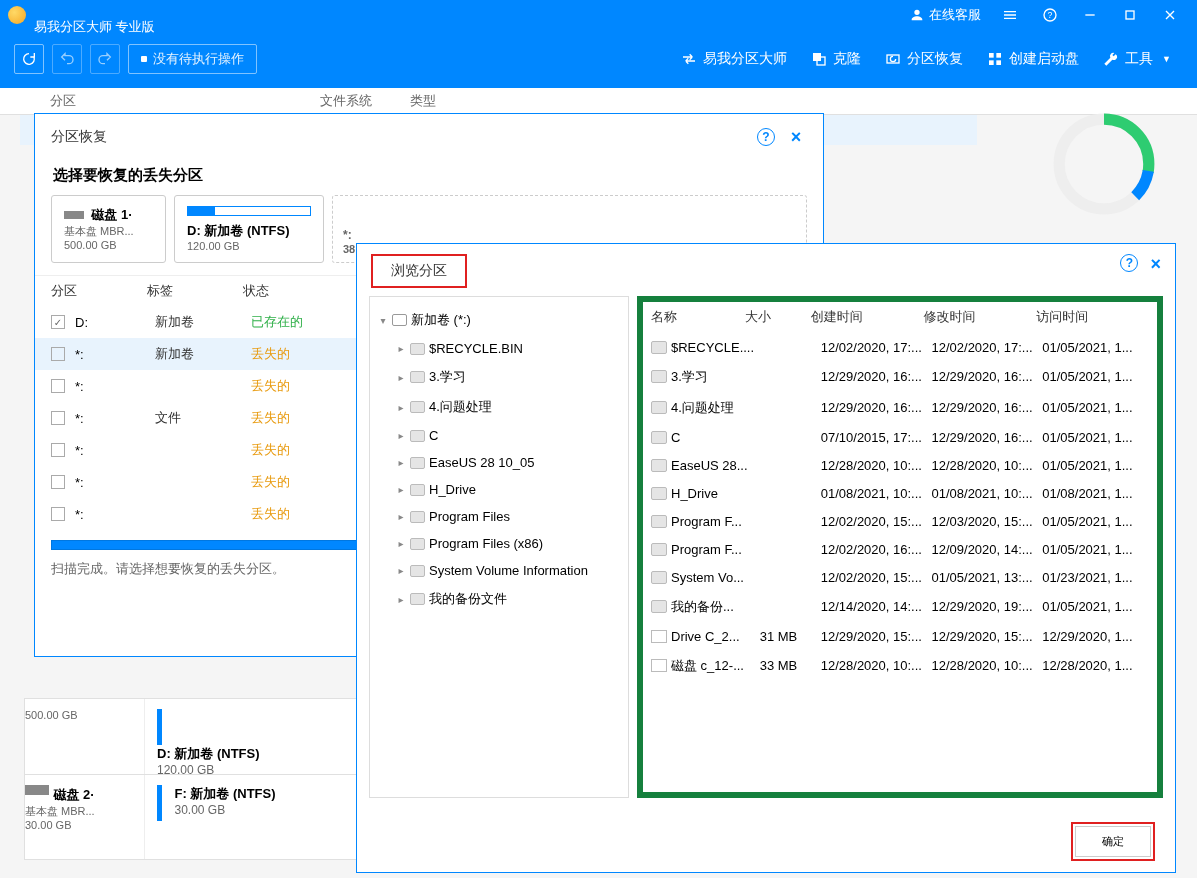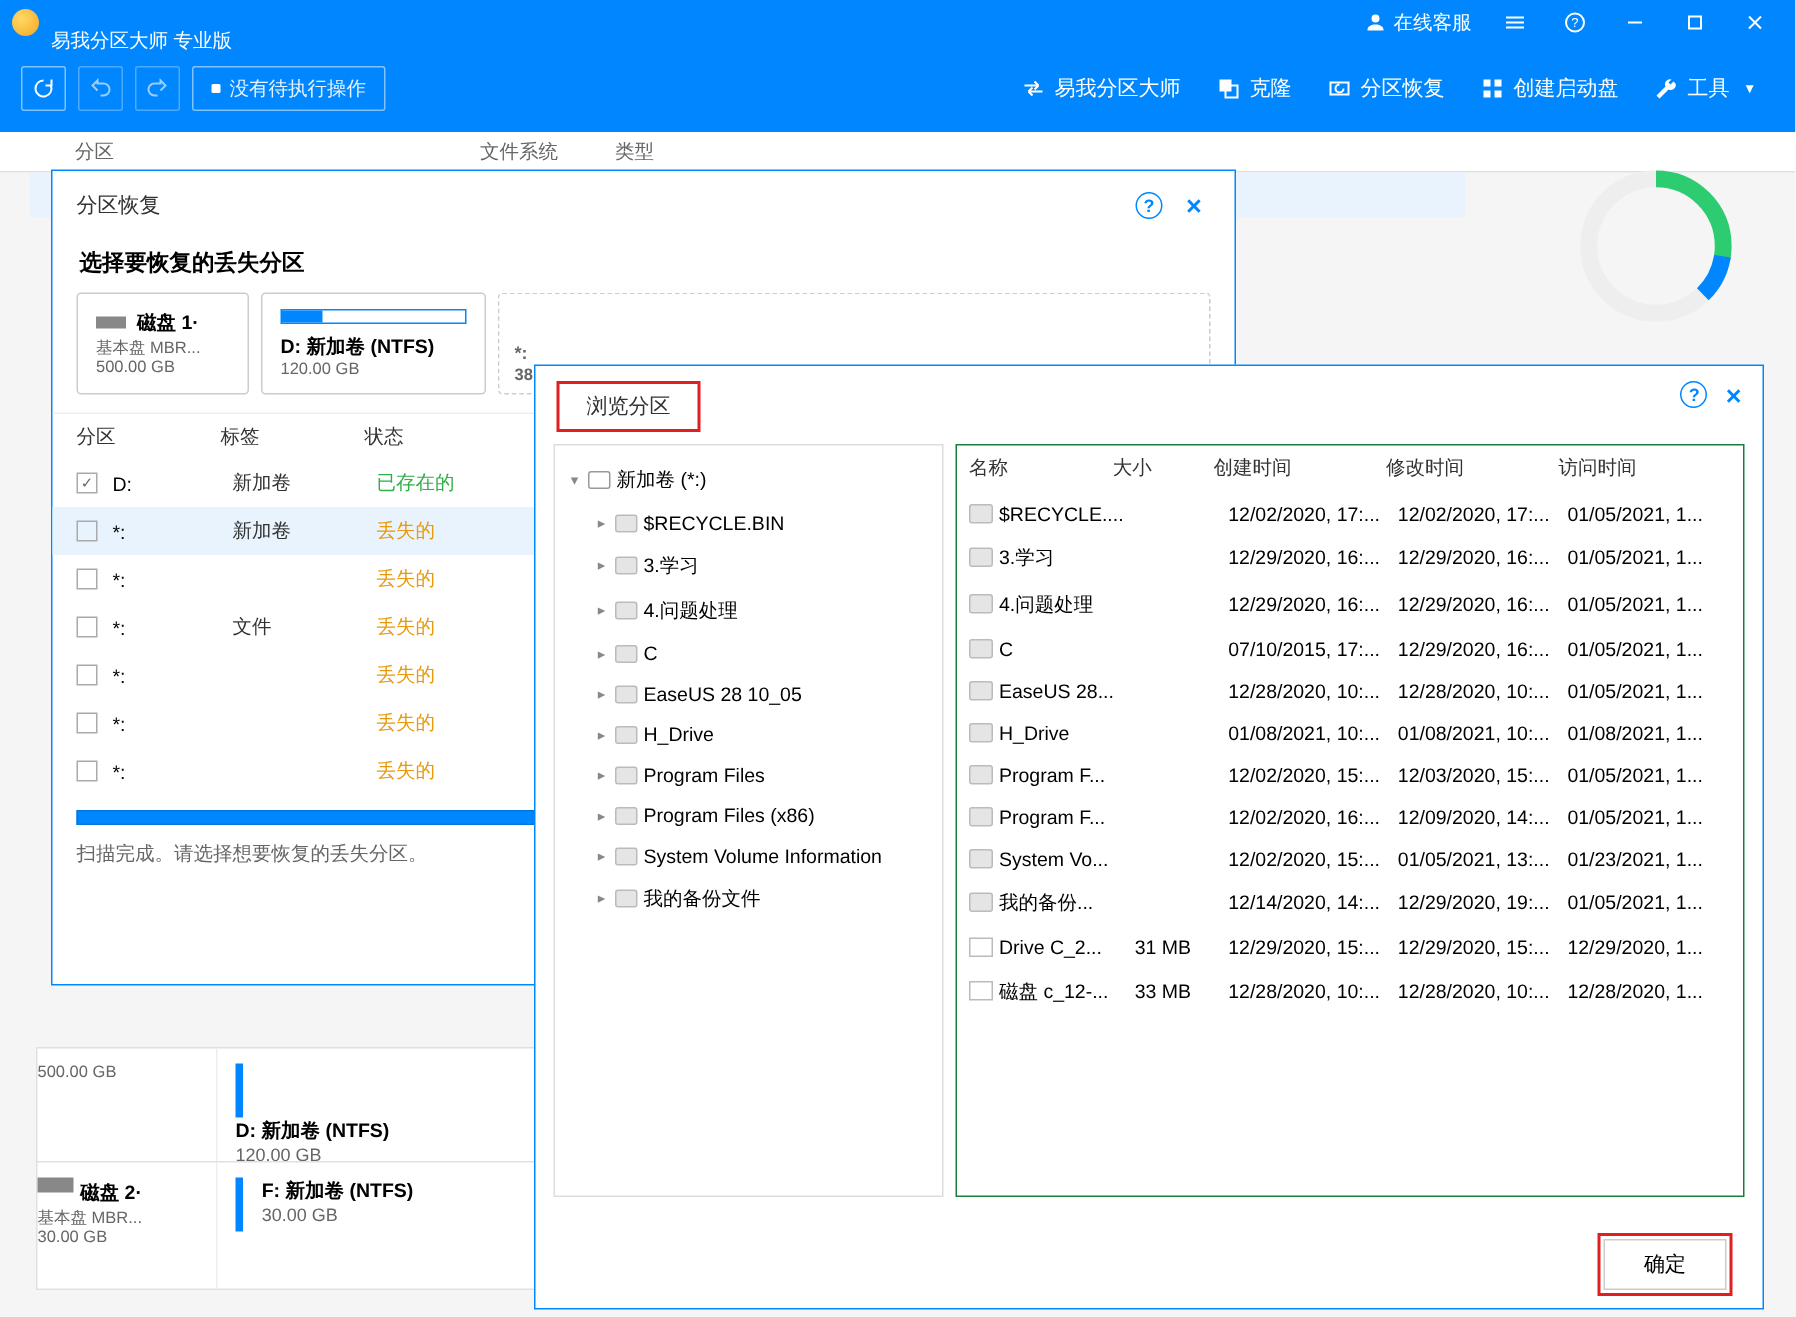--- a/index.html
+++ b/index.html
@@ -87,34 +87,34 @@
 .dlg2-title { display: flex; padding: 10px 14px 8px; }
 .dlg2-title .t { font-size: 14px; border: 2px solid #e02020; padding: 6px 18px; color: #333; }
 .dlg2-title .sp { flex: 1; }
 .dlg2-body { display: flex; padding: 0 12px; gap: 8px; height: 502px; }
 .tree { border: 1px solid #ddd; width: 260px; overflow: auto; padding: 8px 4px; font-size: 13px; }
 .tree .node { display: flex; align-items: center; padding: 6px 4px; gap: 4px; cursor: pointer; }
 .tree .chev { width: 10px; text-align: center; color: #888; font-size: 10px; }
 .tree .fold { width: 15px; height: 12px; background: #e5e5e5; border: 1px solid #bbb; border-radius: 2px; }
 .tree .drv { width: 15px; height: 12px; background: #fff; border: 1px solid #999; border-radius: 2px; position: relative; }
 .tree .child { padding-left: 22px; }
-.filelist { border: 1px solid #15803d; flex: 1; overflow: auto; font-size: 13px; }
+.filelist { border: 6px solid #15803d; flex: 1; overflow: auto; font-size: 13px; }
 .fh { display: flex; padding: 6px 8px; color: #333; border-bottom: 1px solid transparent; }
 .fh .n { width: 100px; }
 .fh .s { width: 70px; }
 .fh .d { width: 120px; }
 .fr { display: flex; padding: 6.5px 8px; align-items: center; gap: 4px; }
 .fr .ico { width: 16px; height: 13px; background: #e5e5e5; border: 1px solid #bbb; border-radius: 2px; flex-shrink: 0; }
 .fr .ico.file { background: #fff; border-radius: 0; }
 .fr .n { width: 92px; overflow: hidden; white-space: nowrap; text-overflow: ellipsis; }
 .fr .s { width: 62px; }
 .fr .d { width: 116px; overflow: hidden; white-space: nowrap; text-overflow: ellipsis; }
 .dlg2-foot { display: flex; justify-content: flex-end; padding: 24px 20px 0; }
 .ok-btn { border: 2px solid #e02020; padding: 2px; }
-.ok-btn-inner { border: 1px solid #ccc; padding: 7px 26px; font-size: 14px; cursor: pointer; }
+.ok-btn-inner { border: 1px solid #ccc; padding: 7px 26px; font-size: 11px; cursor: pointer; }
 
 svg.ic { width: 16px; height: 16px; }
 .help-circ { width: 18px; height: 18px; border-radius: 50%; border: 1.5px solid #0087ff; color: #0087ff; font-size: 12px; font-weight: bold; display: flex; align-items: center; justify-content: center; }
 .close-x { font-size: 18px; color: #0087ff; font-weight: bold; }
 </style>
 </head>
 <body>
 
 <div class="titlebar">
   <div class="logo"></div>

